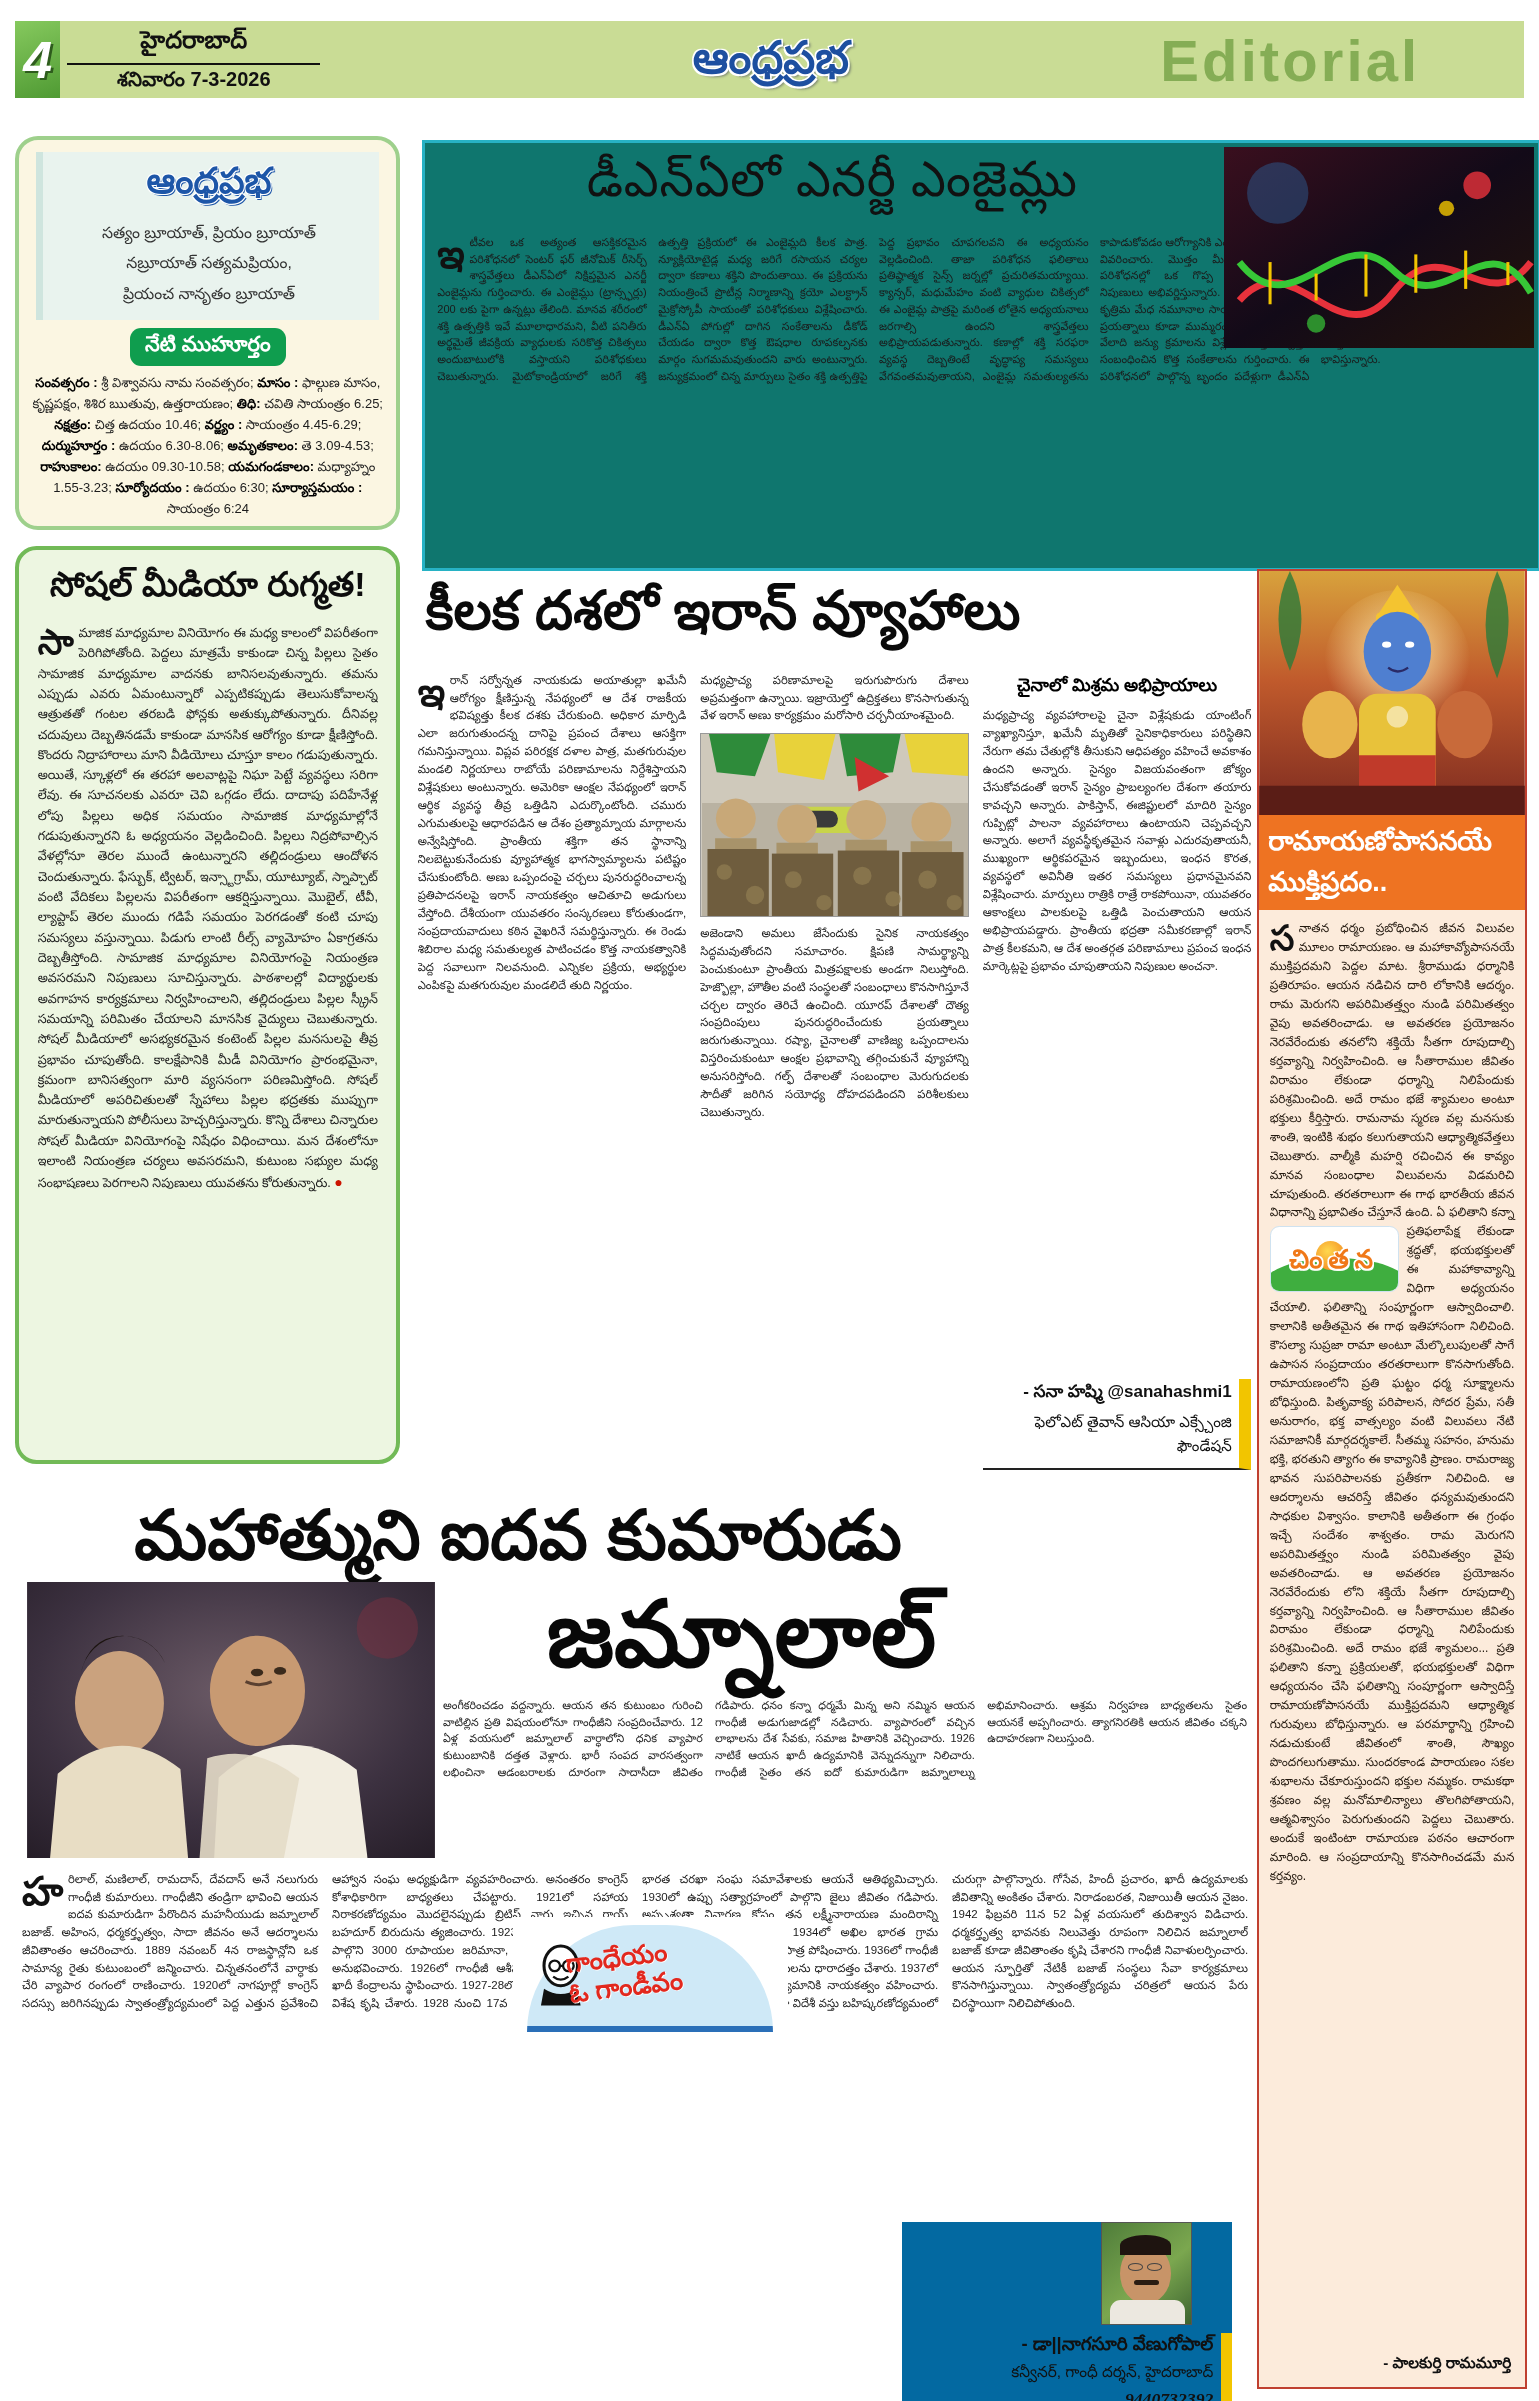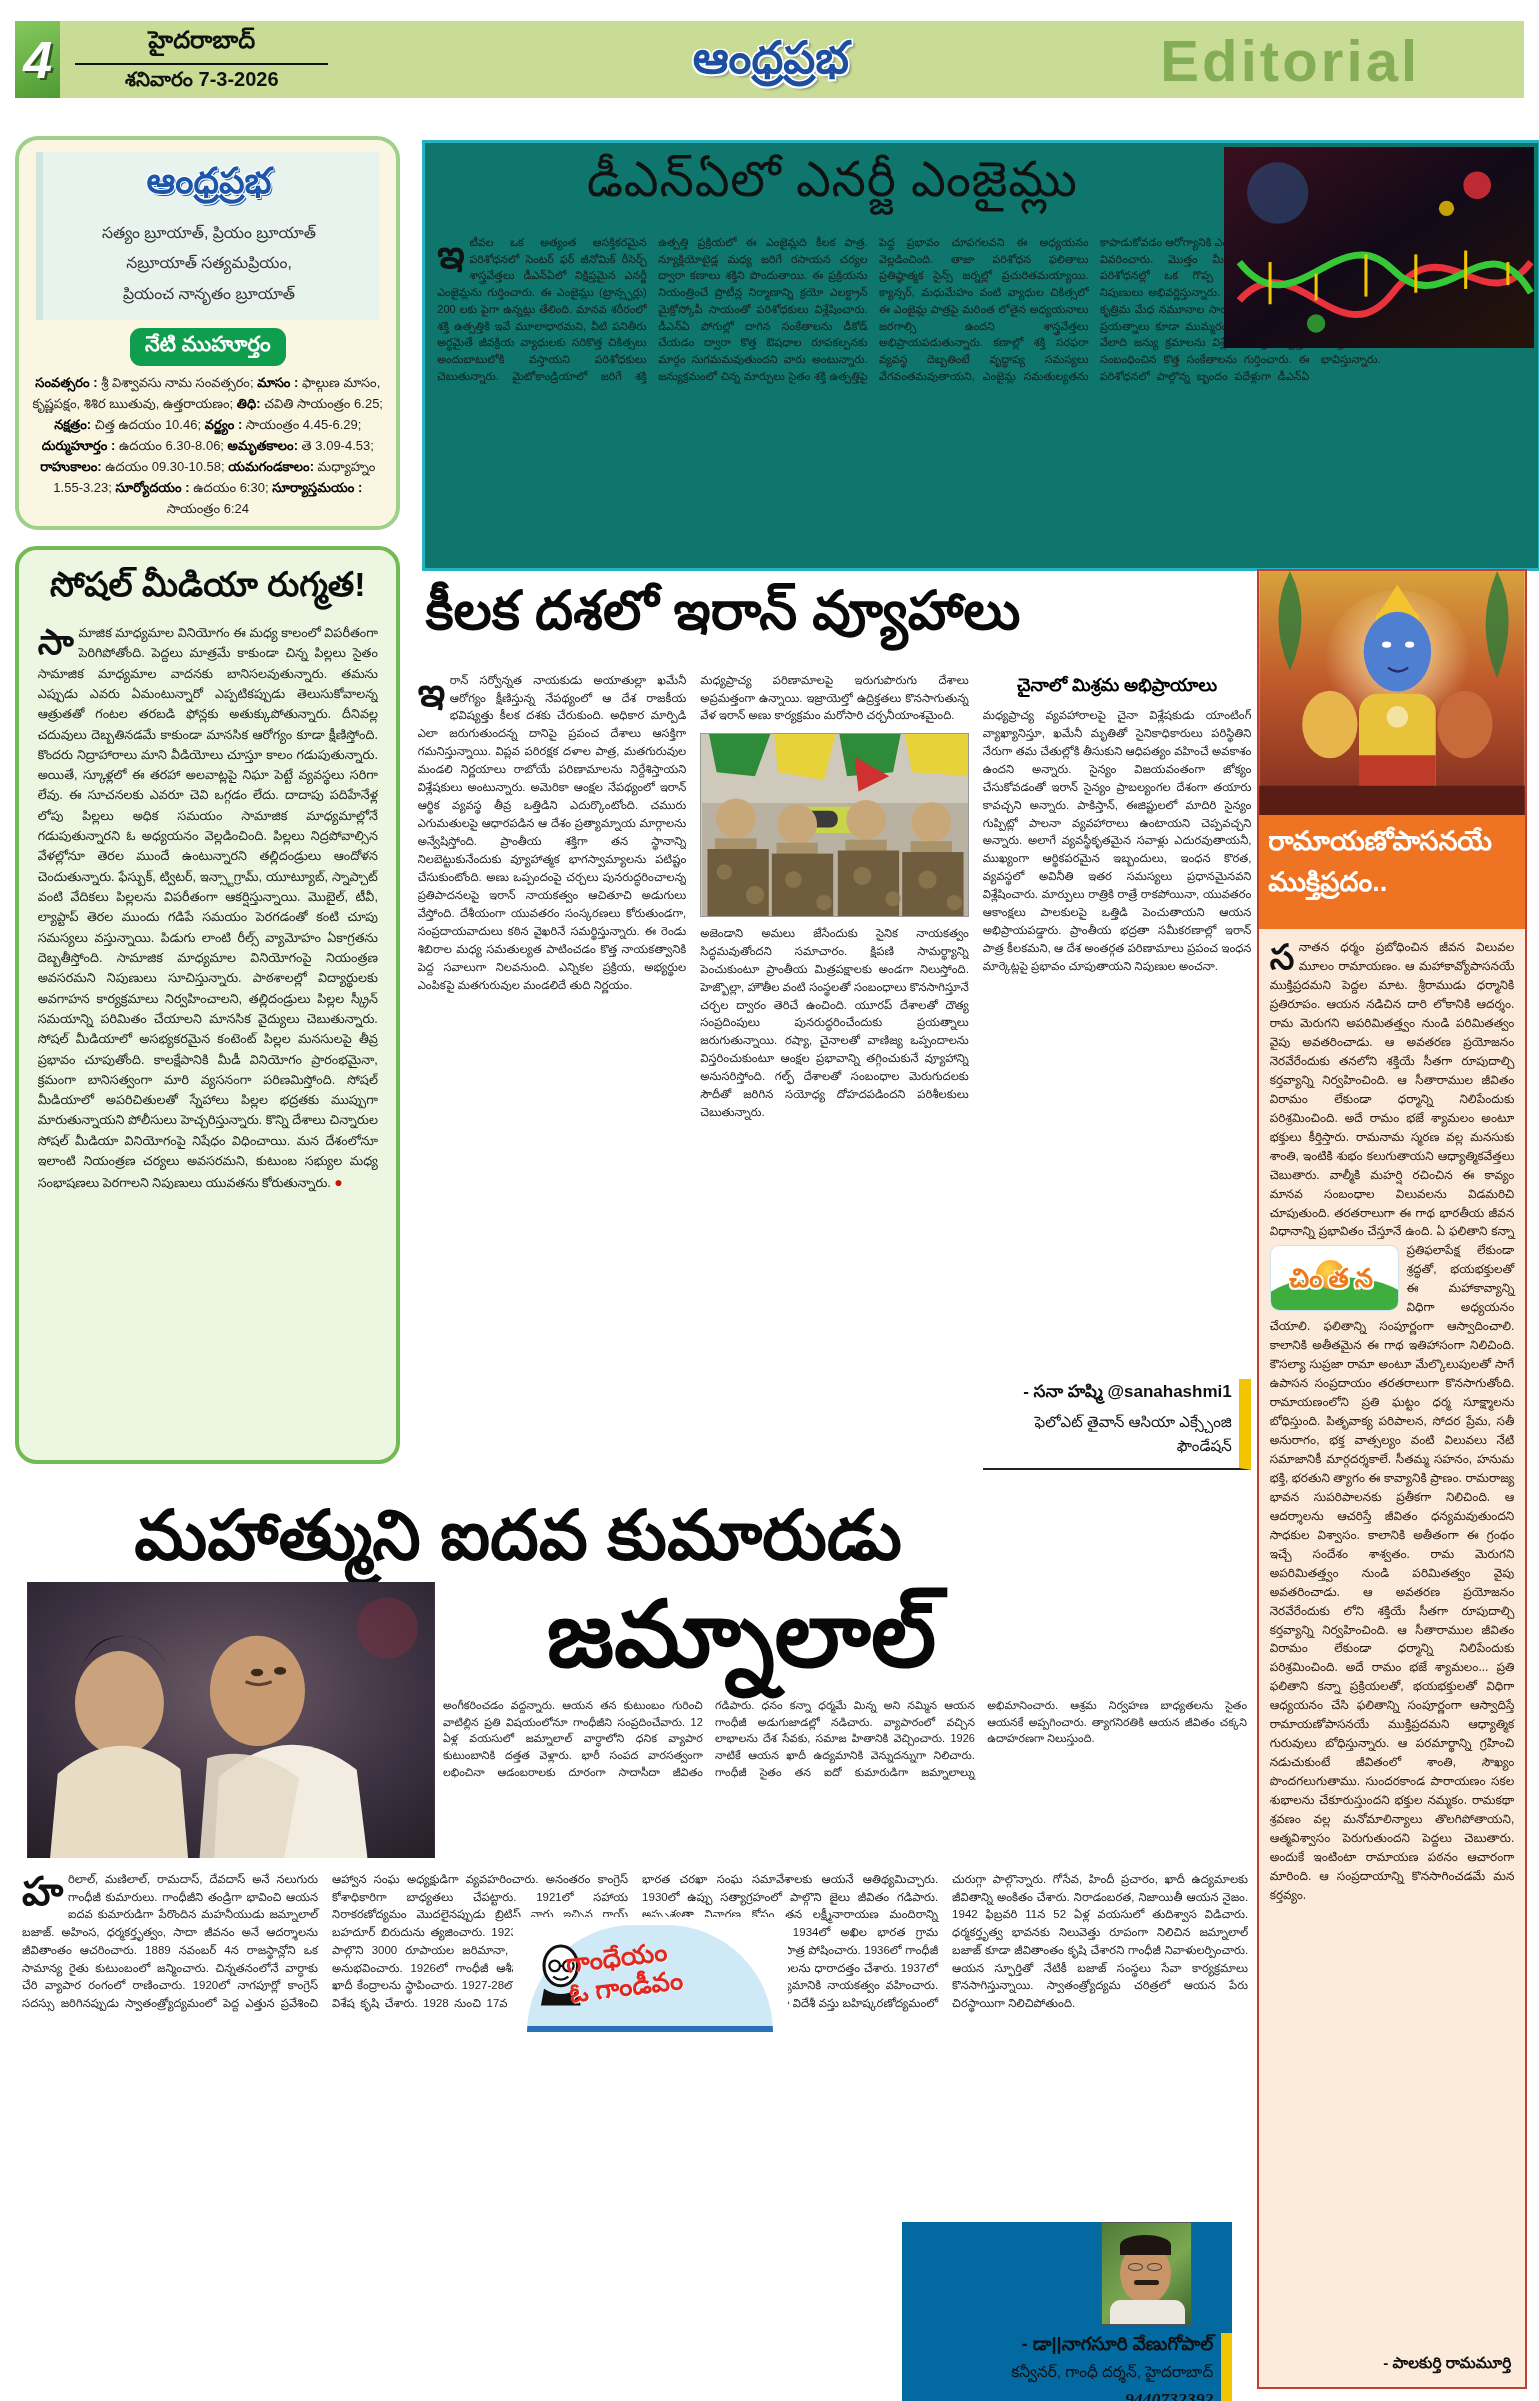--- a/index.html
+++ b/index.html
@@ -4,21 +4,21 @@
 <style>
   * { margin:0; padding:0; box-sizing:border-box; }
   body { background:#e8e8e8; font-family:"Liberation Sans", sans-serif; }
   .page { position:relative; width:1540px; height:2401px; background:#fff; margin:0 auto; overflow:hidden; }
 
   
   .hdr { position:absolute; left:15.3px; top:21px; width:1509px; height:77px; background:#c9dc95; }
   .hdr-num { position:absolute; left:0; top:0; width:45px; height:77px;
              background:linear-gradient(160deg,#86c95e,#4f9a33); display:flex; align-items:center; justify-content:center; }
   .hdr-num span { color:#fff; font-size:52px; font-weight:bold; font-style:italic; text-shadow:2.3px 2.3px 0 #2e5c1d; }
-  .hdr-city { position:absolute; left:60px; top:4.6px; width:253px; text-align:center; }
+  .hdr-city { position:absolute; left:52px; top:4.6px; width:253px; text-align:center; }
   .hdr-city .city { font-size:24px; font-weight:bold; color:#111; padding-bottom:3.1px; }
   .hdr-city .date { font-size:20px; font-weight:bold; color:#111; border-top:2.3px solid #111; padding-top:3.1px; }
   .hdr-mast { position:absolute; left:583px; top:10.7px; width:345px; text-align:center;
               font-size:45px; font-weight:bold; color:#1d4fa0;
               text-shadow:-1.5px -1.5px 0 #fff, 1.5px -1.5px 0 #fff, -1.5px 1.5px 0 #fff, 1.5px 1.5px 0 #fff, 3.1px 3.1px 2.3px rgba(0,0,60,.35); }
   .hdr-right { position:absolute; right:19px; top:0; width:430px; height:57px; }
   .hdr-wm { position:absolute; left:0; top:6.1px; width:100%; text-align:center; font-size:58px; font-weight:bold;
             color:#85ad55; letter-spacing:3.1px; }
   .hdr-sec { position:absolute; left:0; top:20px; width:100%; text-align:center; font-size:45px; font-weight:bold;
              color:#9e1f14; text-shadow:-1.5px -1.5px 0 #fff, 1.5px -1.5px 0 #fff, -1.5px 1.5px 0 #fff, 1.5px 1.5px 0 #fff; }
@@ -59,21 +59,21 @@
   .iran-sub { text-align:center; font-weight:bold; font-size:17.7px; margin-bottom:7.7px; color:#000; }
   .iran-photo { width:269px; height:184px; margin:7.7px 0; border:0.8px solid #999; position:relative; overflow:hidden; }
   .iran-byline { margin-top:auto; text-align:right; border-right:12.3px solid #f2c500; padding-right:7.7px;
                  border-bottom:2.3px solid #222; padding-bottom:10.7px; }
   .iran-byline .nm { font-weight:bold; font-size:17px; color:#111; }
   .iran-byline .org { font-size:15px; color:#111; margin-top:4.6px; }
 
   
   .rightcol { position:absolute; left:1257px; top:569px; width:270px; height:1820px; border:2.3px solid #c04030; background:#fcebdb; overflow:hidden; }
   .deity { width:100%; height:244px; }
-  .r-head { background:#ee7322; color:#fff; font-size:27px; font-weight:bold; line-height:1.5; padding:6.1px 9.2px; height:114px; }
+  .r-head { background:#ee7322; color:#fff; font-size:27px; font-weight:bold; line-height:1.5; padding:6.1px 9.2px; height:95px; }
   .r-body { padding:9.2px 10.7px 31px 10.7px; font-size:12px; line-height:1.58; text-align:justify; color:#241a10; }
   .chintana { float:left; width:129px; height:66px; margin:3.1px 7.7px 3.1px 0; position:relative; background:#fff;
               border-radius:9.2px; overflow:hidden; border:0.8px solid #cfe2f0; }
   .chintana .hill { position:absolute; bottom:-21.5px; left:-7.7px; width:146px; height:54px; background:#3fae3f; border-radius:50%; }
   .chintana .sun { position:absolute; left:45px; top:14px; width:29px; height:29px; background:radial-gradient(circle at 40% 35%,#ffd84d,#f07818); border-radius:50%; }
   .chintana .txt { position:absolute; left:0; top:12.3px; width:100%; text-align:center; font-size:26px; font-weight:bold; color:#f07818;
                    text-shadow:-1.5px -1.5px 0 #fff,1.5px -1.5px 0 #fff,-1.5px 1.5px 0 #fff,1.5px 1.5px 0 #fff; letter-spacing:6.1px; }
   .r-author { position:absolute; right:9.2px; bottom:9.2px; background:#fcebdb; font-weight:bold; font-size:15.3px; color:#111; padding:3.1px 4.6px; }
 
   

